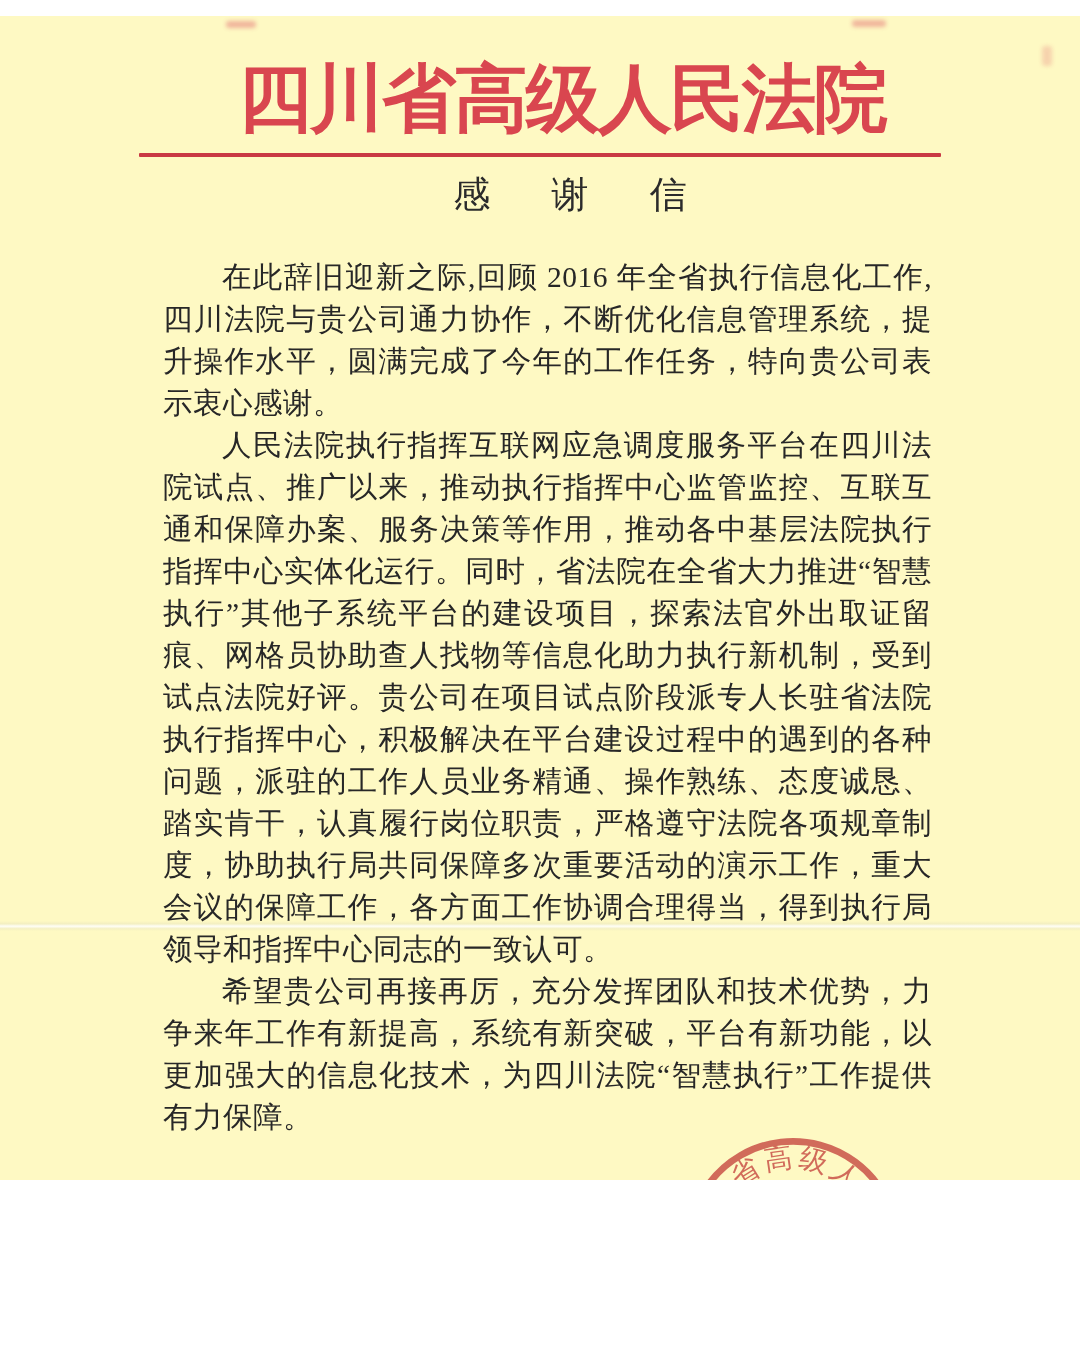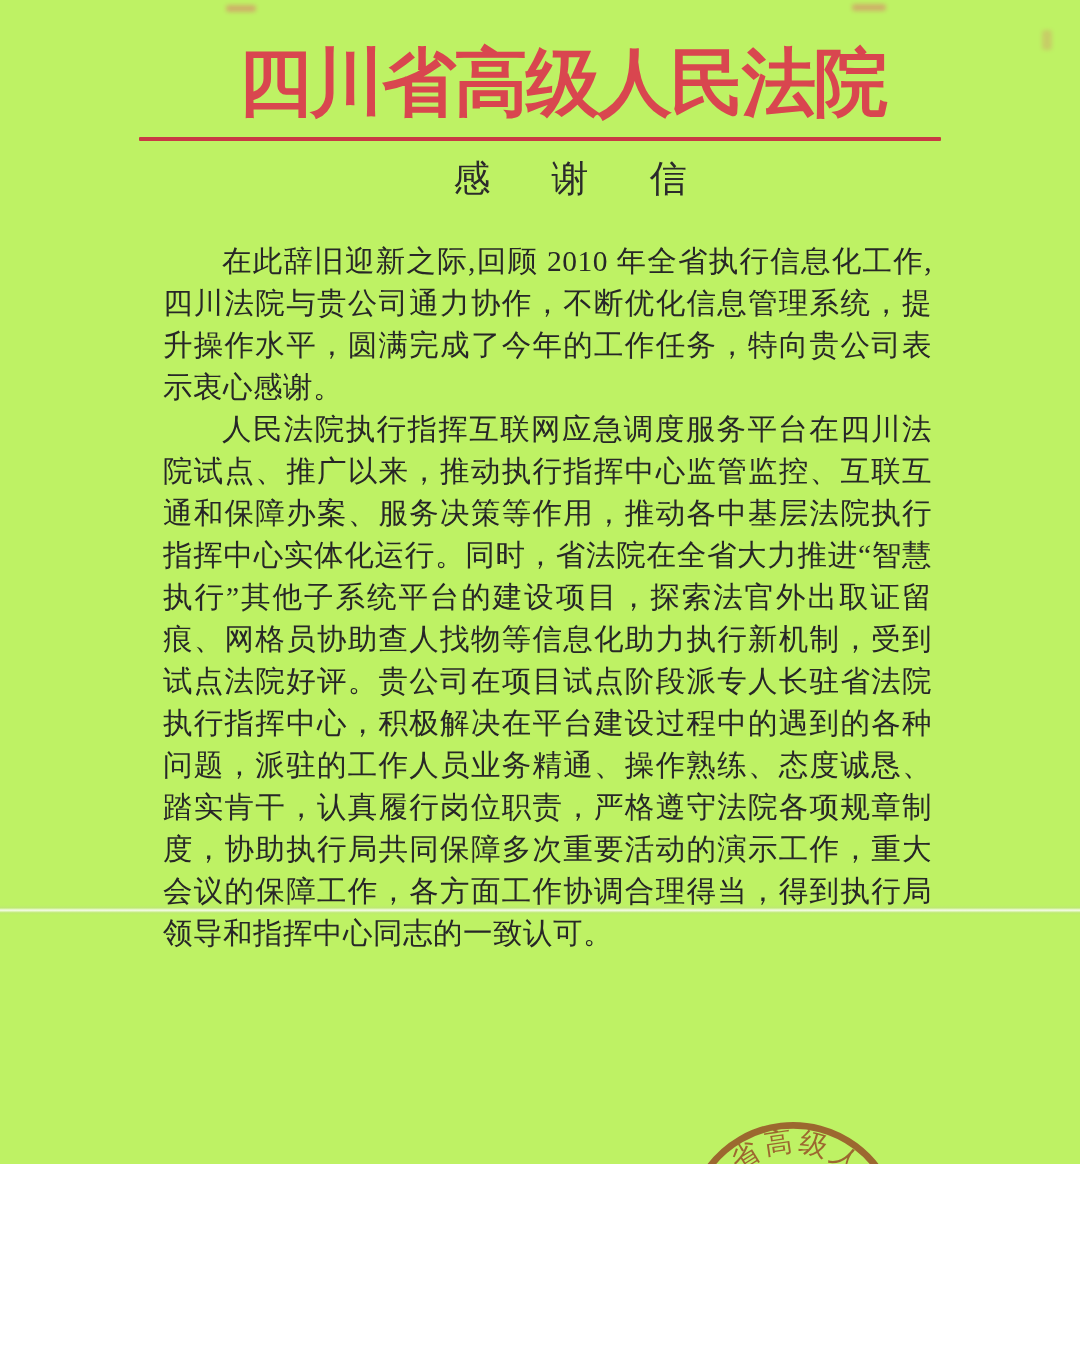--- a/index.html
+++ b/index.html
@@ -1,21 +1,21 @@
 <!DOCTYPE html>
 <html><head>
 <meta charset="utf-8">
 <style>
   html, body { margin: 0; padding: 0; background: #ffffff; }
   .page {
     position: relative;
     width: 1080px;
     height: 1164px;
-    margin: 0 auto;
-    background: #bef264;
+    margin: 16px auto;
+    background: #fef9c3;
     overflow: hidden;
     font-family: "Liberation Serif", "DejaVu Serif", serif;
     color: #272727;
   }
 
   
   .letterhead { padding-top: 44px; text-align: center; }
   .letterhead-title {
     margin: 0;
     font-size: 74px;
@@ -113,22 +113,23 @@
 
 <div class="page">
 
   <header class="letterhead">
     <h1 class="letterhead-title">四川省高级人民法院</h1>
     <div class="letterhead-rule"></div>
     <h2 class="letter-subtitle">感 谢 信</h2>
   </header>
 
   <main class="letter-body">
-    <p class="para">在此辞旧迎新之际,回顾 2010 年全省执行信息化工作,四川法院与贵公司通力协作，不断优化信息管理系统，提升操作水平，圆满完成了今年的工作任务，特向贵公司表示衷心感谢。</p>
+    <p class="para">在此辞旧迎新之际,回顾 2016 年全省执行信息化工作,四川法院与贵公司通力协作，不断优化信息管理系统，提升操作水平，圆满完成了今年的工作任务，特向贵公司表示衷心感谢。</p>
     <p class="para">人民法院执行指挥互联网应急调度服务平台在四川法院试点、推广以来，推动执行指挥中心监管监控、互联互通和保障办案、服务决策等作用，推动各中基层法院执行指挥中心实体化运行。同时，省法院在全省大力推进“智慧执行”其他子系统平台的建设项目，探索法官外出取证留痕、网格员协助查人找物等信息化助力执行新机制，受到试点法院好评。贵公司在项目试点阶段派专人长驻省法院执行指挥中心，积极解决在平台建设过程中的遇到的各种问题，派驻的工作人员业务精通、操作熟练、态度诚恳、踏实肯干，认真履行岗位职责，严格遵守法院各项规章制度，协助执行局共同保障多次重要活动的演示工作，重大会议的保障工作，各方面工作协调合理得当，得到执行局领导和指挥中心同志的一致认可。</p>
+    <p class="para">希望贵公司再接再厉，充分发挥团队和技术优势，力争来年工作有新提高，系统有新突破，平台有新功能，以更加强大的信息化技术，为四川法院“智慧执行”工作提供有力保障。</p>
   </main>
 
   <div class="signature-block">
     <div class="signature-org">四川省高级人民法院执行局</div>
   </div>
 
   <svg class="seal" viewBox="0 0 220 220" xmlns="http://www.w3.org/2000/svg">
     <g transform="rotate(15 110 110)" fill="#c84e58">
       <circle cx="110" cy="110" r="101" fill="none" stroke="#c84e58" stroke-width="6.5"></circle>
       <path id="sealArcTop" d="M 38.6 136 A 76 76 0 1 1 181.4 136" fill="none"></path>

